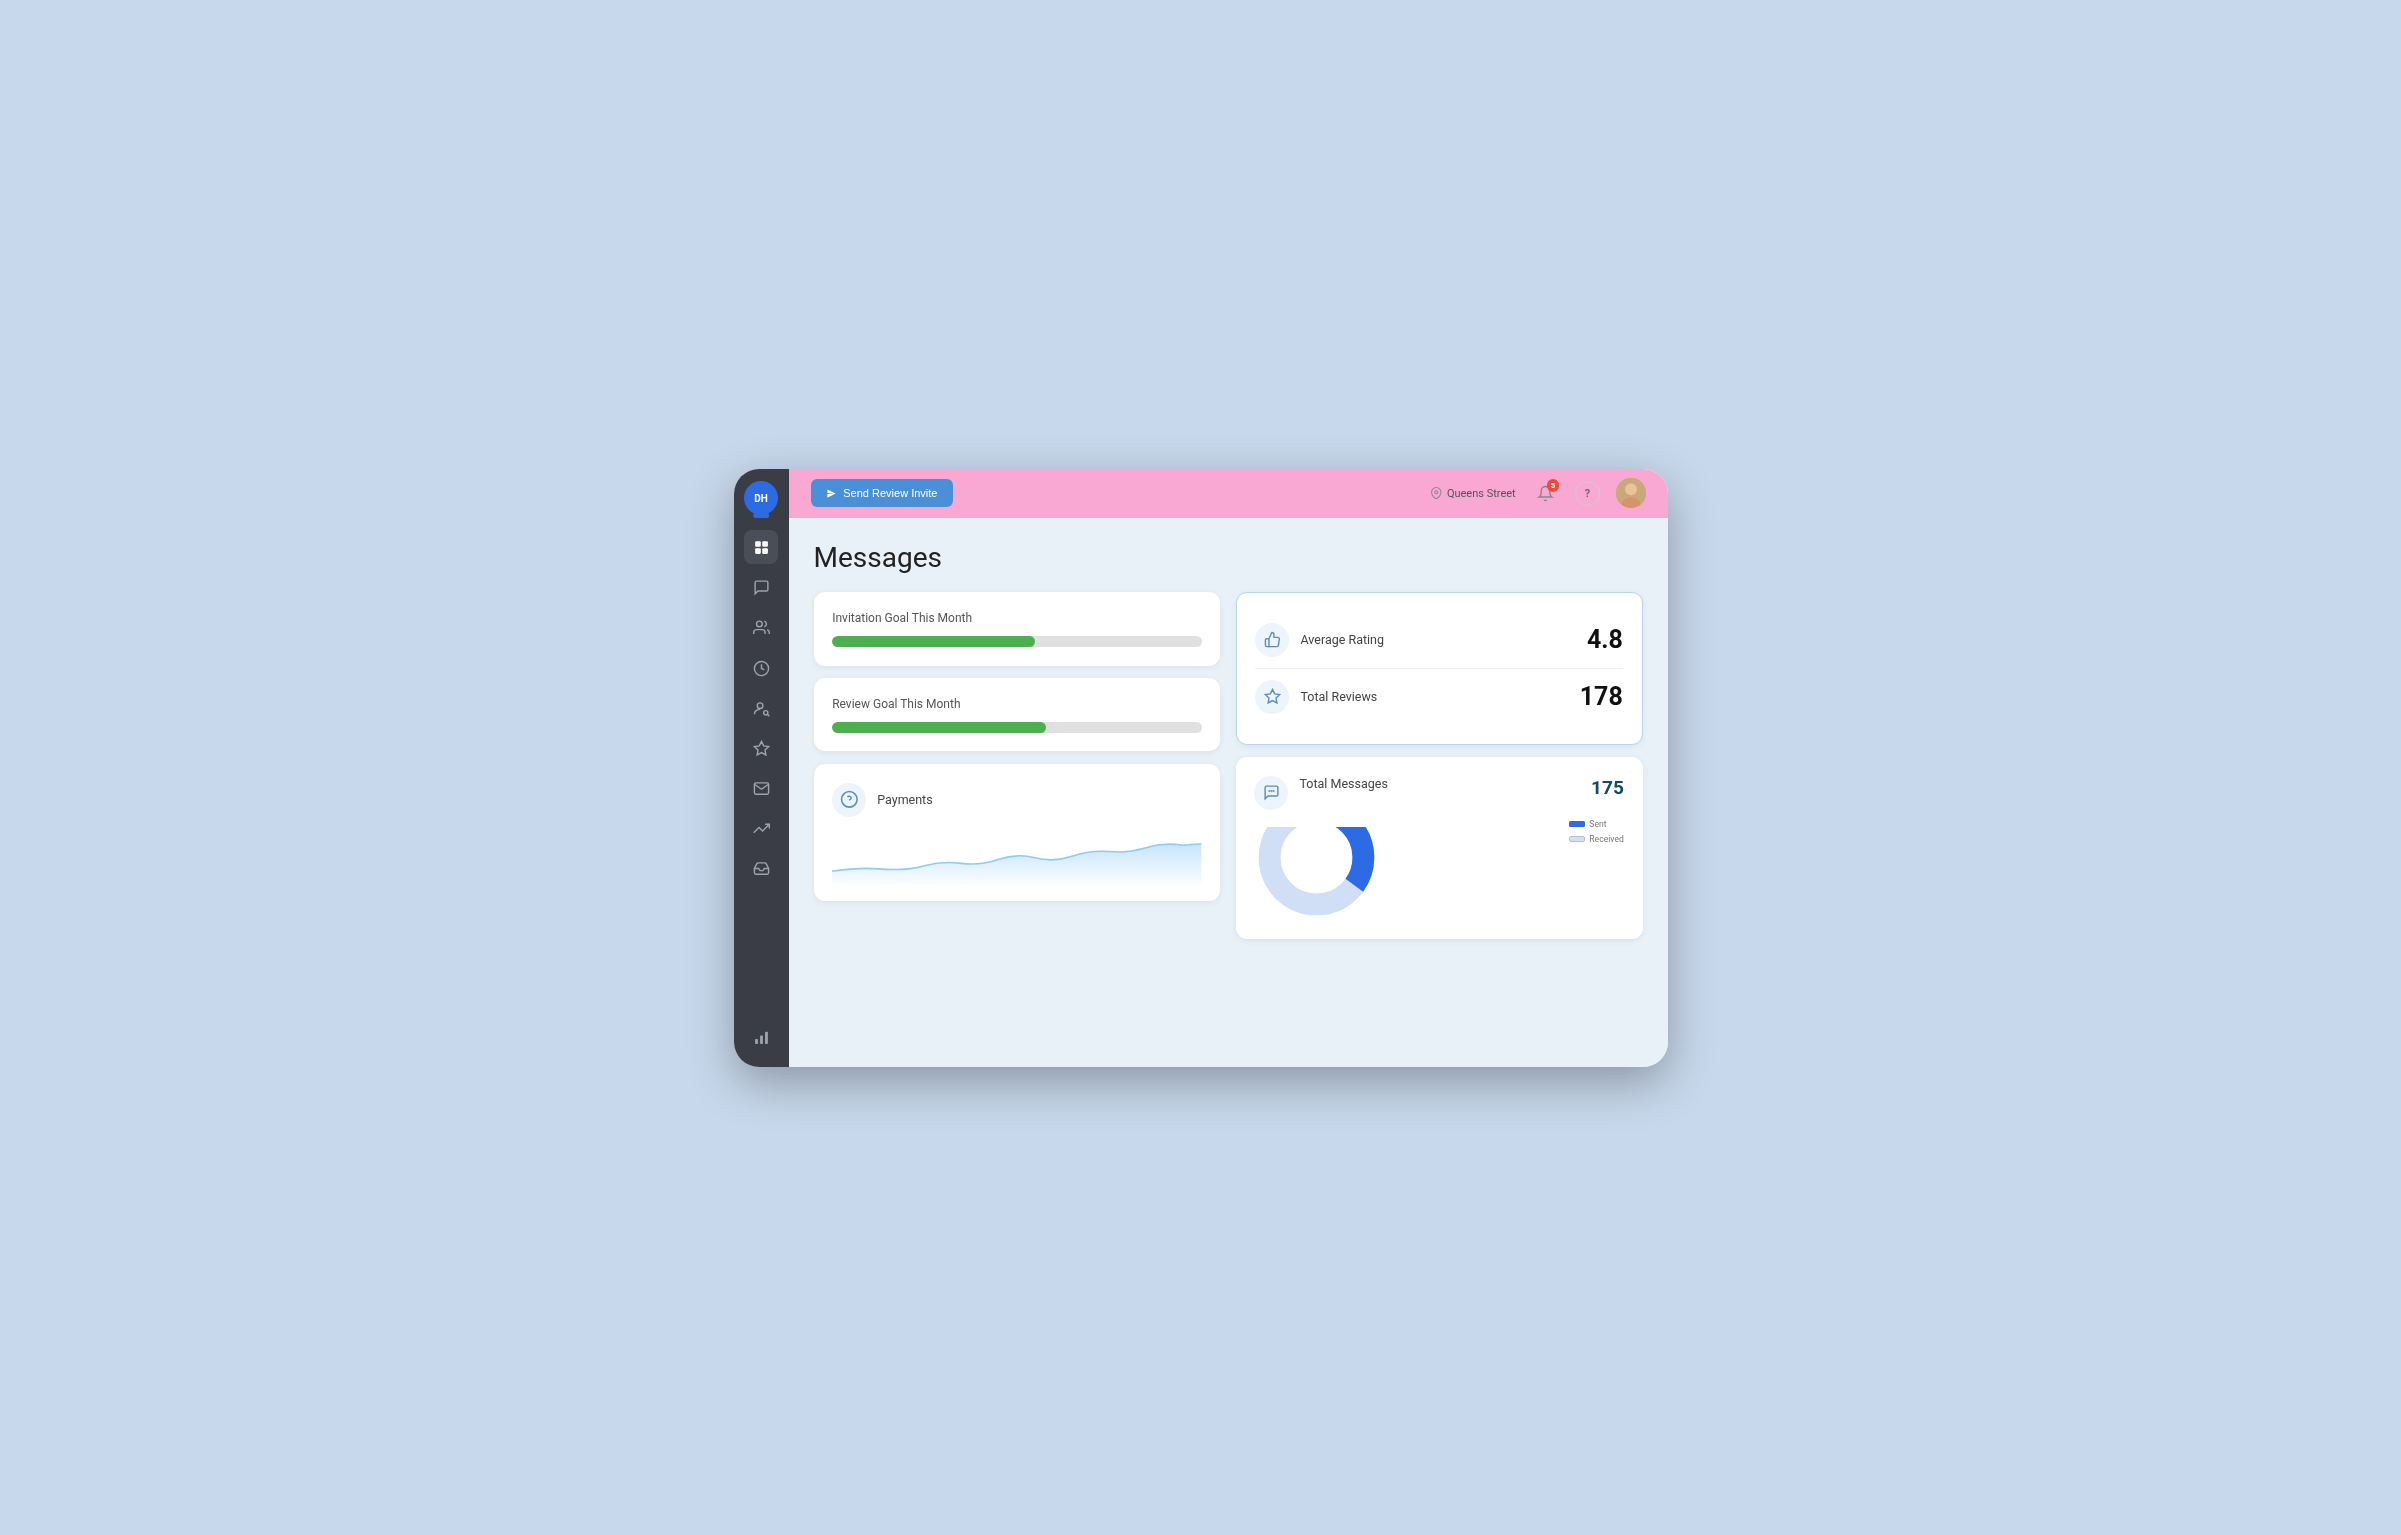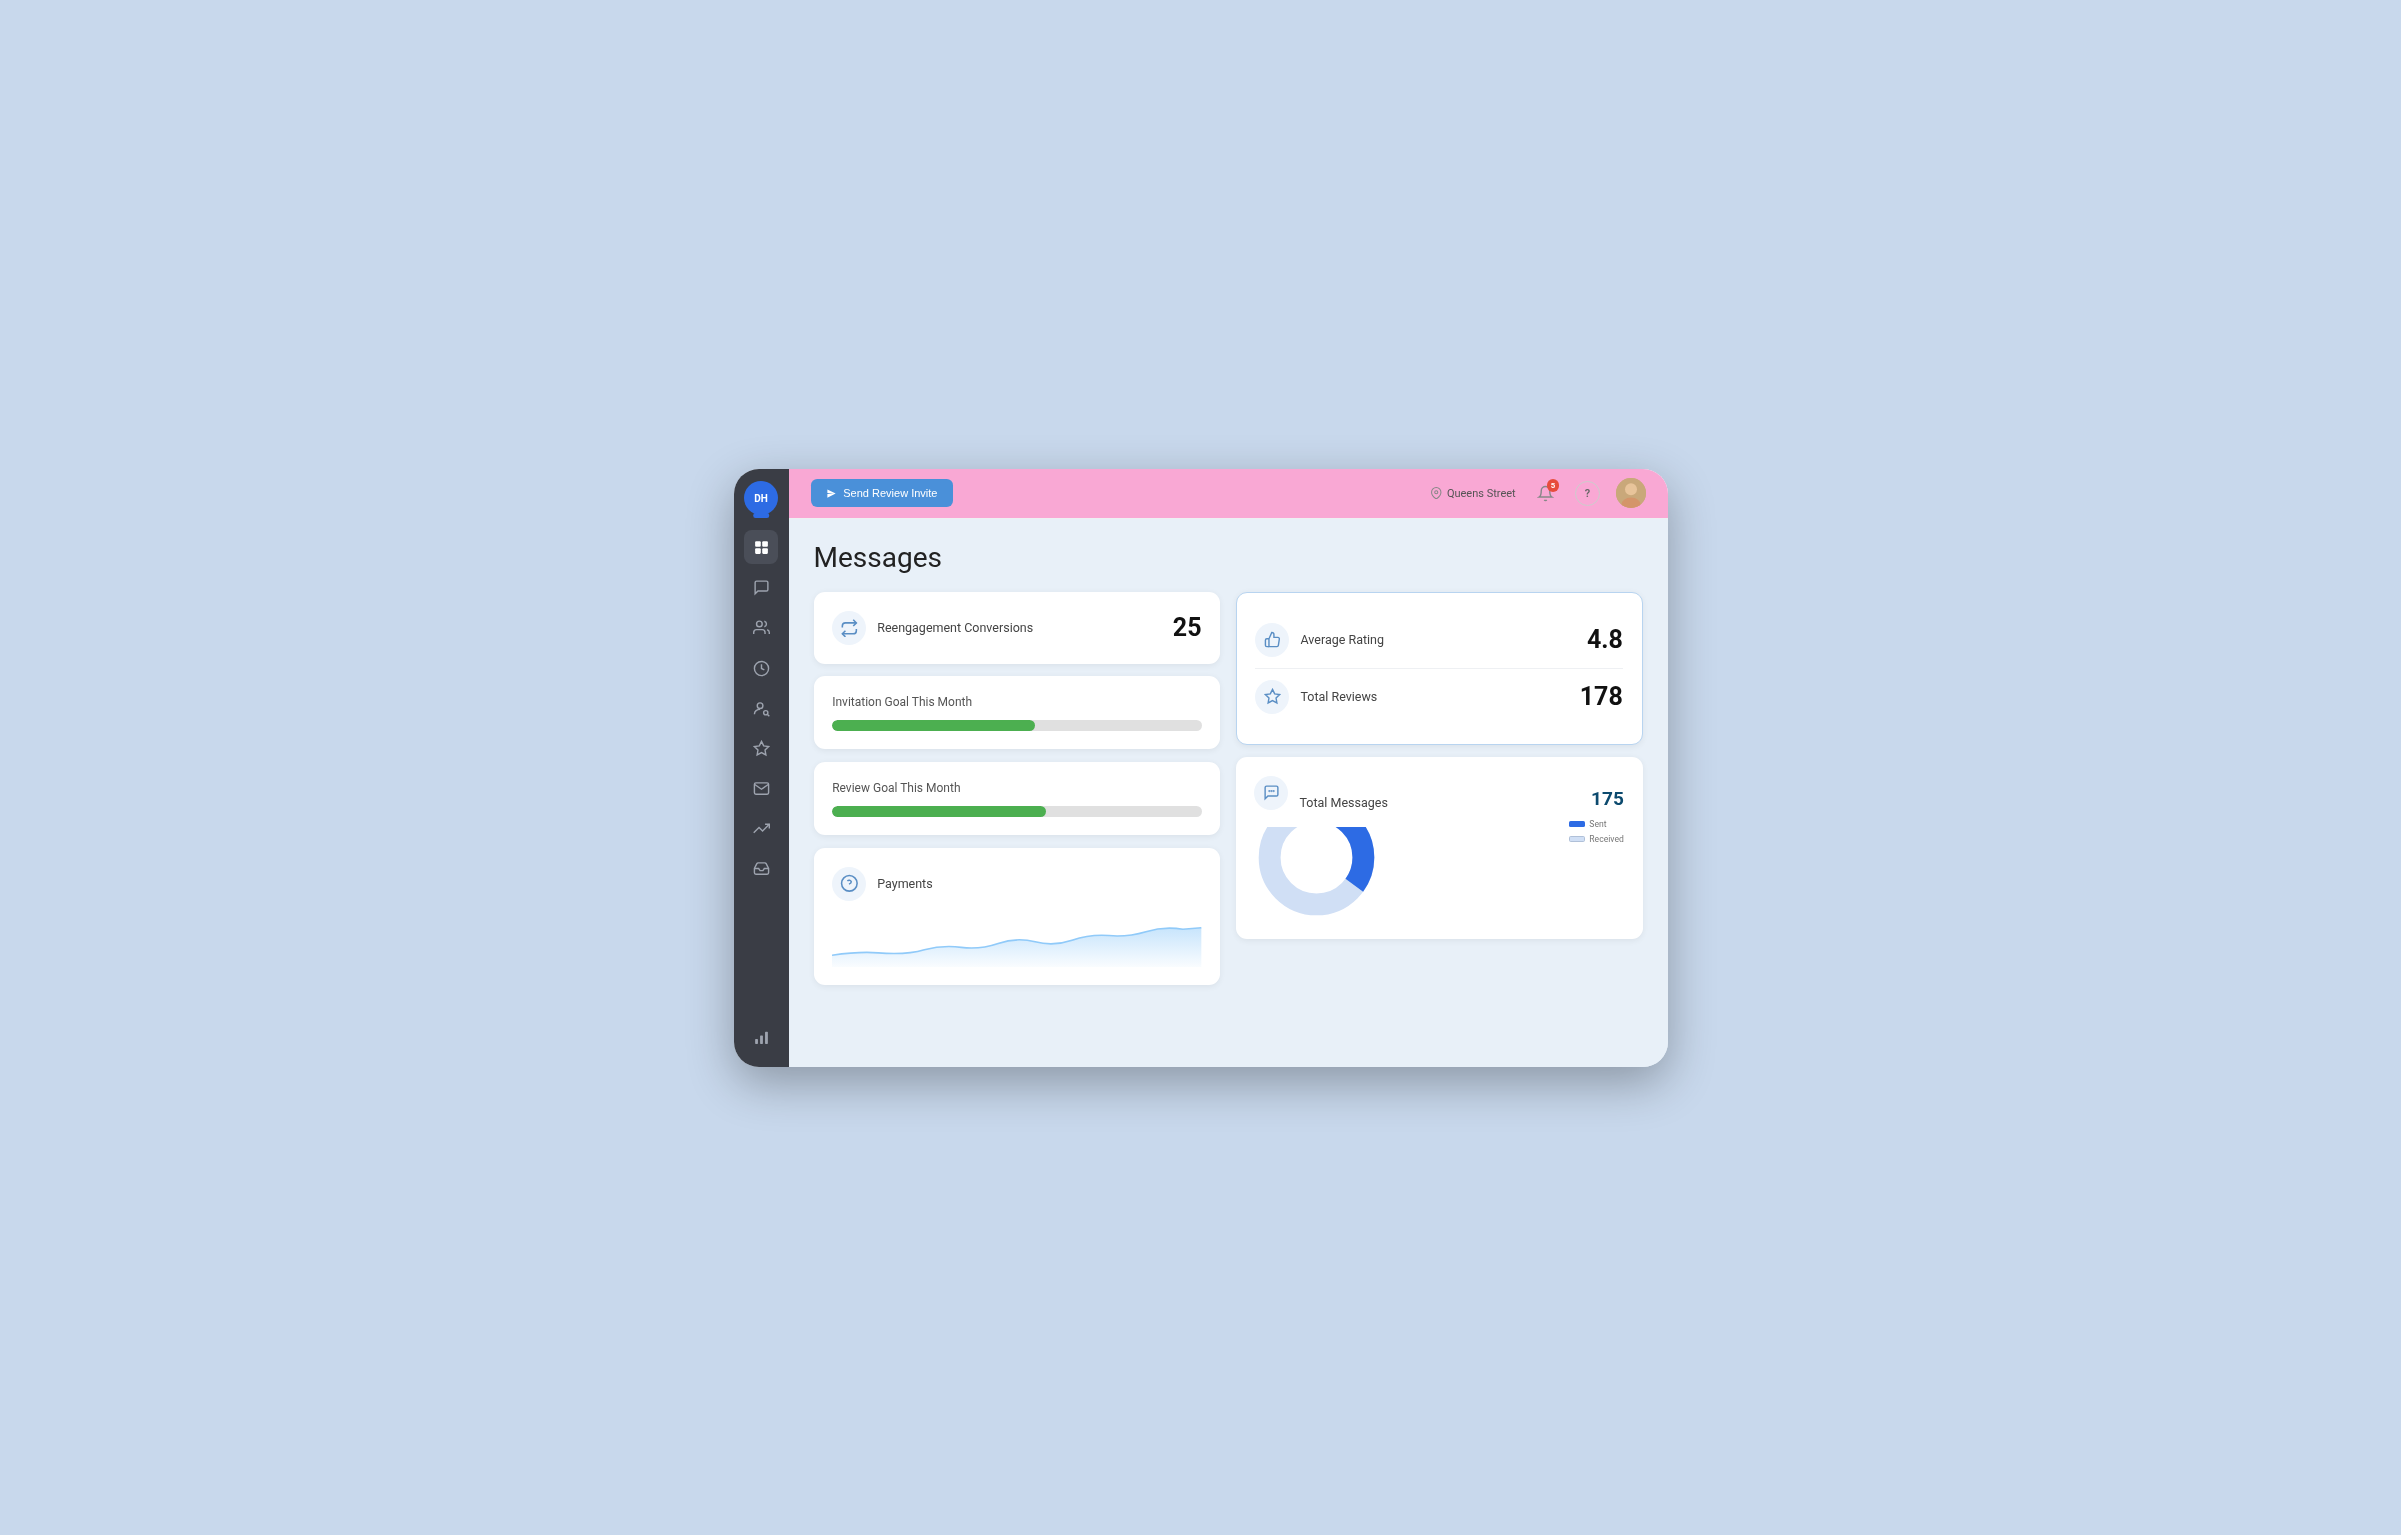--- a/index.html
+++ b/index.html
@@ -303,21 +303,21 @@
       border-top: 0.8px solid #eef0f3;
     }
 
     
     .messages-card {
       position: relative;
     }
 
     .messages-header {
       display: flex;
-      align-items: flex-end;
+      align-items: flex-start;
       gap: 11px;
       margin-bottom: 9.3px;
     }
 
     .messages-value {
       font-size: 19px;
       font-weight: 700;
       color: #0c4a6e;
       margin-left: auto;
     }
@@ -509,34 +509,20 @@
       </div>
     </header>
 
     <div class="content">
       <h1 class="page-title">Messages</h1>
 
       <div class="dashboard-grid">
 
         <div class="left-col">
 
-          <div class="card">
-            <div class="stat-row">
-              <div class="stat-icon">
-                <svg width="18.7" height="18.7" viewBox="0 0 24 24" fill="none" stroke="#5a8ec4" stroke-width="2">
-                  <path d="M17 1l4 4-4 4"></path>
-                  <path d="M3 11V9a4 4 0 0 1 4-4h14"></path>
-                  <path d="M7 23l-4-4 4-4"></path>
-                  <path d="M21 13v2a4 4 0 0 1-4 4H3"></path>
-                </svg>
-              </div>
-              <span class="stat-label">Reengagement Conversions</span>
-              <span class="stat-value">25</span>
-            </div>
-          </div>
 
           <div class="card">
             <div class="goal-label">Invitation Goal This Month</div>
             <div class="progress-bar-container">
               <div class="progress-bar-fill" style="width: 55%"></div>
             </div>
           </div>
 
           <div class="card">
             <div class="goal-label">Review Goal This Month</div>

